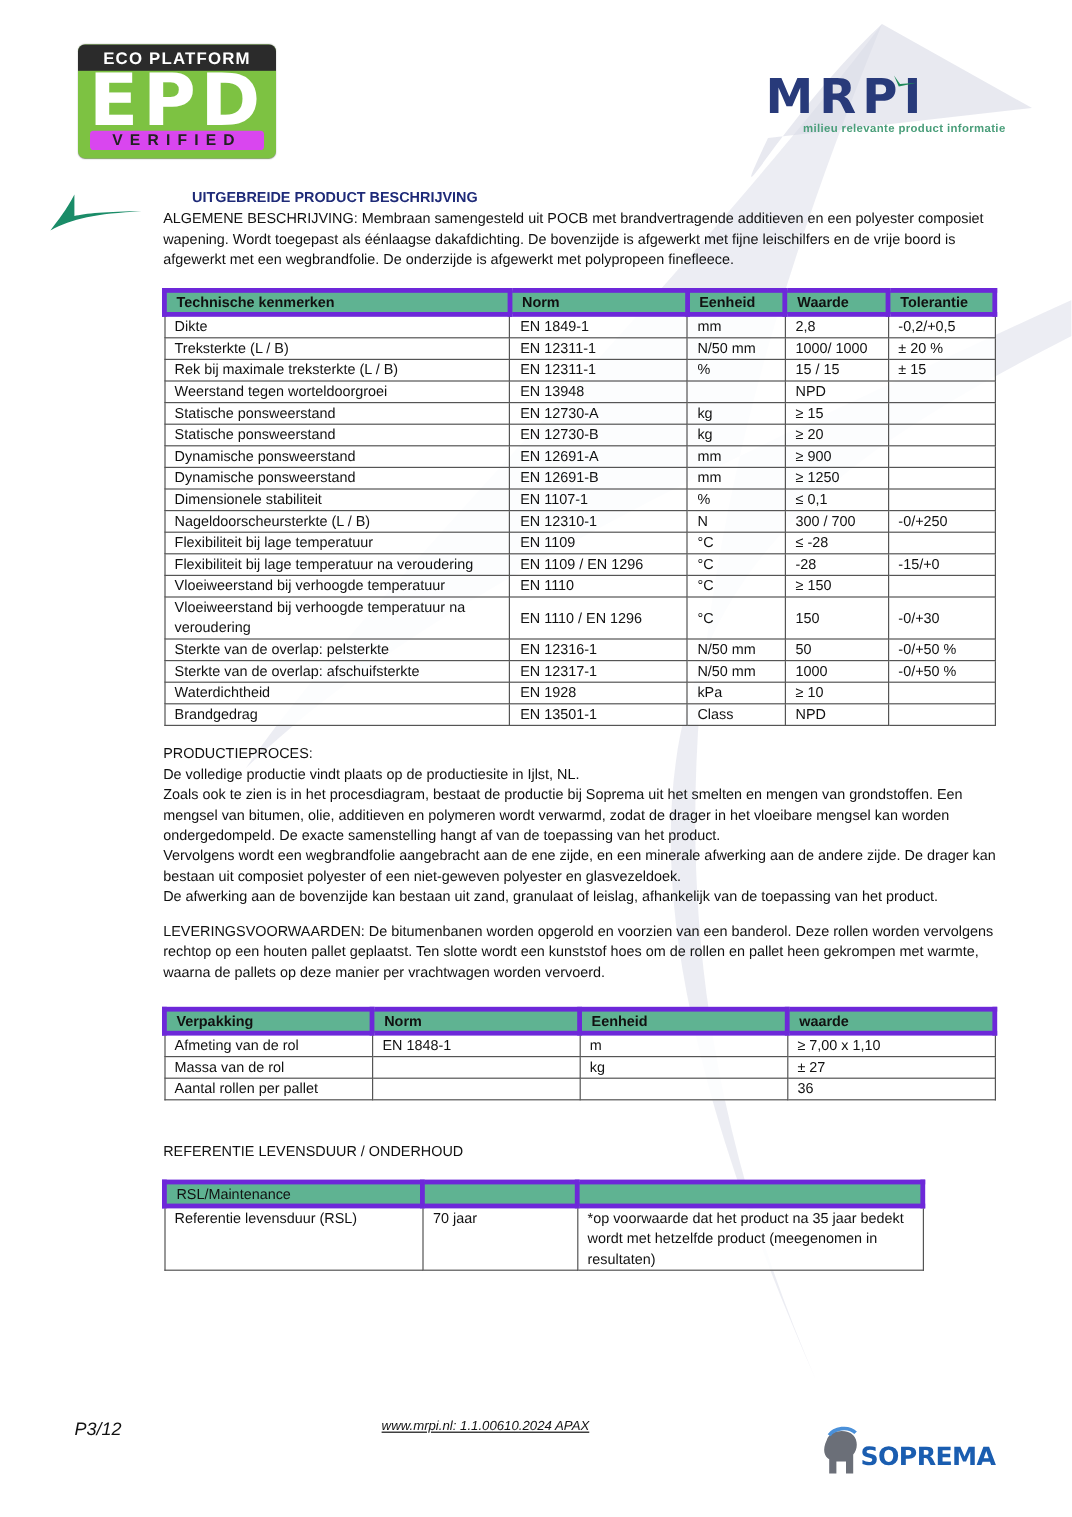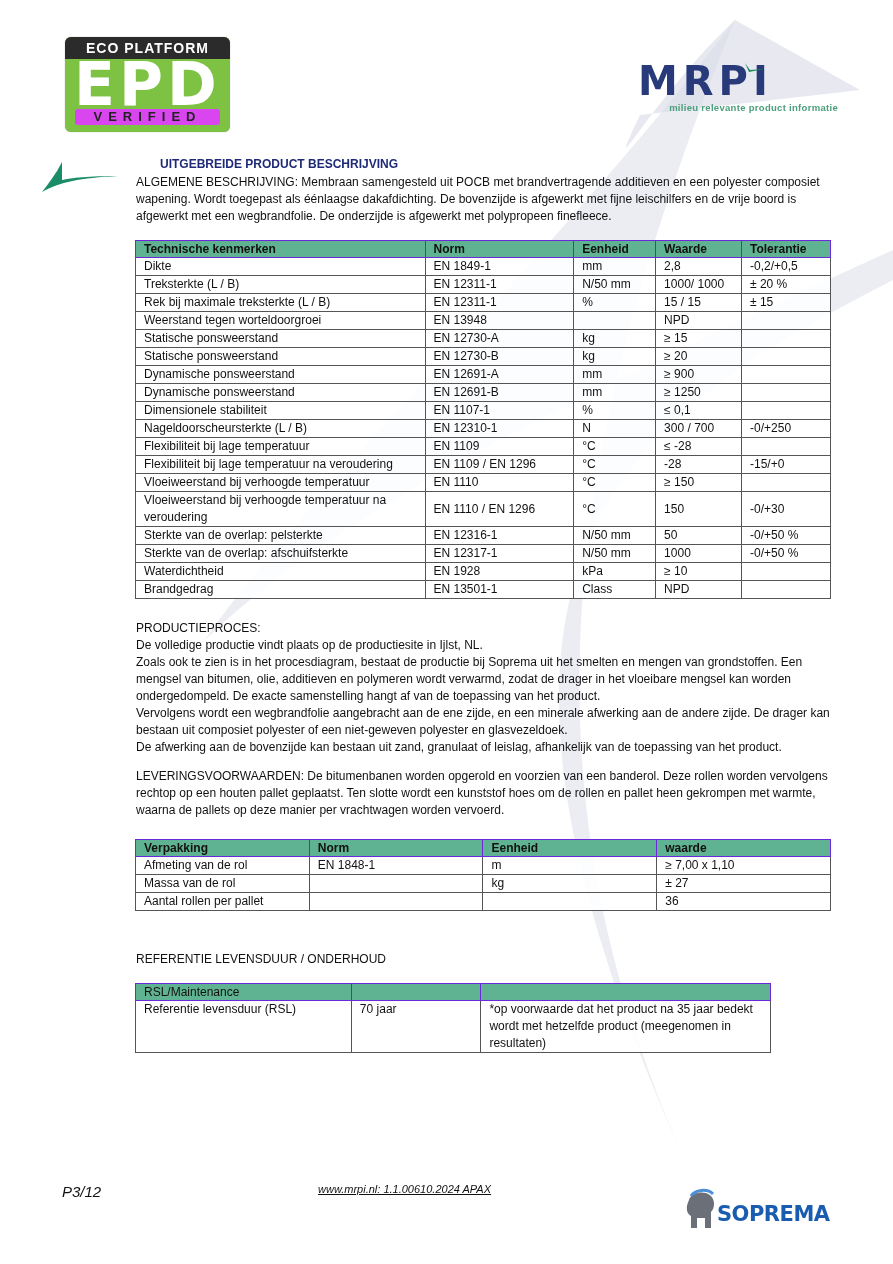--- a/index.html
+++ b/index.html
@@ -25,21 +25,21 @@
   .mrpi-tick { position: absolute; left: 105px; top: 2px; }
 
   .swoosh { position: absolute; left: 40px; top: 160px; }
 
   
   .section-title { position: absolute; left: 136px; top: 157px; font-weight: bold; color: #1e2a78; font-size: 12px; margin-left: 24px; }
   .para { position: absolute; left: 136px; width: 700px; font-size: 12px; line-height: 17px; color: #111; }
 
   
   table { border-collapse: collapse; position: absolute; left: 135px; font-size: 12px; }
-  th { background: #5fb392; text-align: left; font-weight: bold; padding: 0 8px; border: 1px solid #6d28d9; height: 16px; }
+  th { background: #5fb392; text-align: left; font-weight: bold; padding: 0 8px; border: 4px solid #6d28d9; height: 16px; }
   td { padding: 0 8px; border: 1px solid #555; height: 16px; vertical-align: middle; background: rgba(255,255,255,0.85); line-height: 17px; }
 
   .footer-page { position: absolute; left: 62px; top: 1183px; font-style: italic; font-size: 15px; }
   .footer-link { position: absolute; left: 318px; top: 1183px; font-style: italic; font-size: 11px; text-decoration: underline; color: #111; }
   .soprema { position: absolute; left: 681px; top: 1188px; width: 150px; height: 44px; text-align: right; }
   .soprema-word { position: absolute; left: 36px; top: 14px; font-weight: bold; font-size: 21px; color: #1a5db0;
                   font-family: "DejaVu Sans", sans-serif; letter-spacing: -0.5px; }
 </style>
 </head>
 <body>

